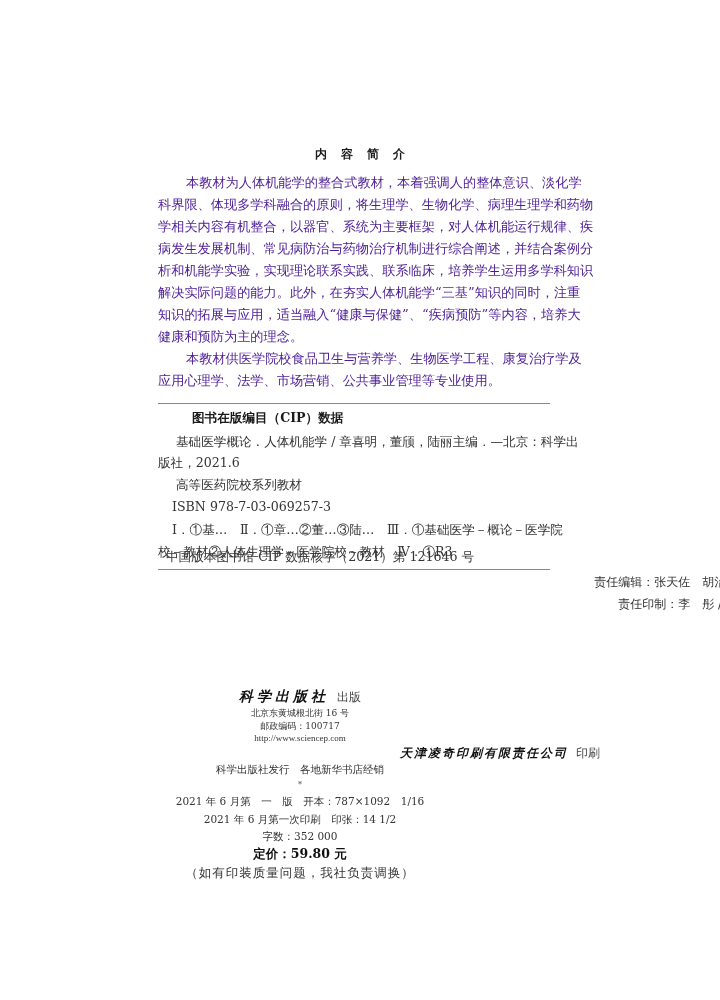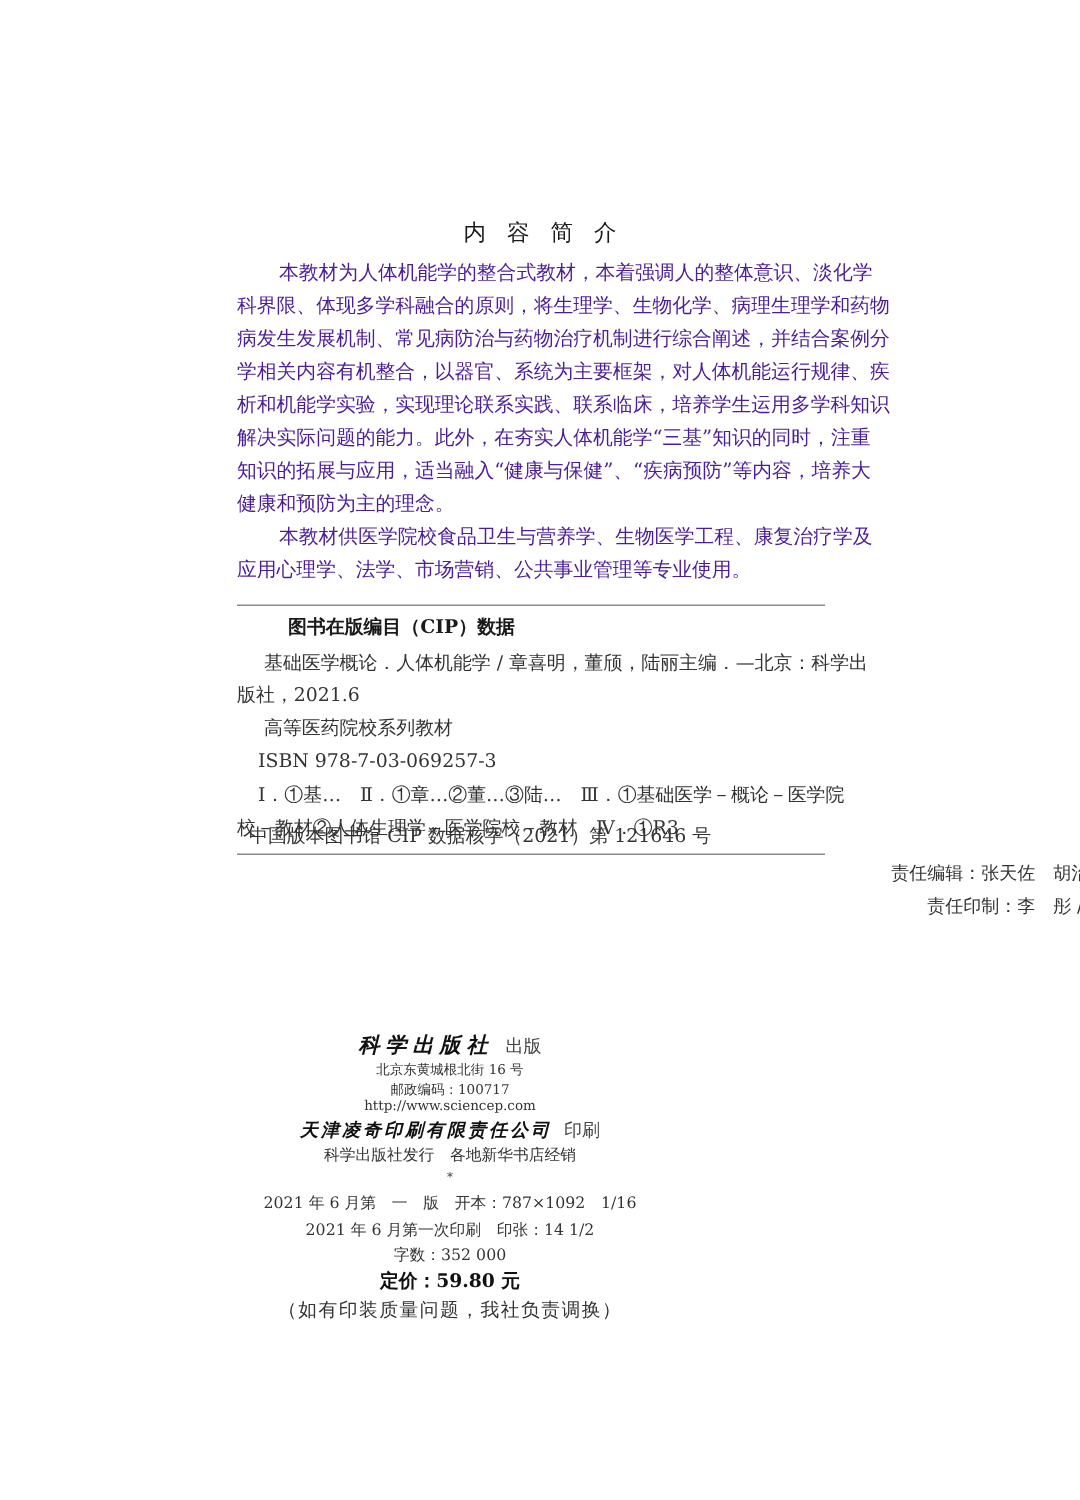--- a/index.html
+++ b/index.html
@@ -1,20 +1,20 @@
 <!DOCTYPE html>
 <html><head>
   <meta charset="utf-8">
   <style>
     html, body { margin: 0; padding: 0; background: #ffffff; }
     body { width: 720px; height: 1000px; position: relative; overflow: hidden;
            font-family: "DejaVu Serif", "Liberation Serif", serif; color: #222; }
     .abs { position: absolute; white-space: nowrap; }
-    .title { left: 0; width: 720px; top: 146px; text-align: center; font-size: 15px;
-             font-weight: normal; letter-spacing: 14px; text-indent: 14px; color: #1a1a1a; }
+    .title { left: 0; width: 720px; top: 146px; text-align: center; font-size: 12px;
+             font-weight: bold; letter-spacing: 14px; text-indent: 14px; color: #1a1a1a; }
     .para { position: absolute; left: 158px; width: 398px; font-size: 13.2px;
             line-height: 22px; color: #4c1d95; text-align: justify; }
     .para .ln { display: block; white-space: nowrap; height: 22px; overflow: visible; }
     .para .indent { padding-left: 28px; }
     .rule { position: absolute; left: 158px; width: 392px; height: 1px; background: #8a8a8a; }
     .cip { position: absolute; left: 158px; width: 400px; font-size: 12.6px; color: #333; }
     .cip .ln { position: absolute; white-space: nowrap; }
     .cip-head { font-weight: bold; color: #1a1a1a; }
     .credits { position: absolute; left: 0; width: 720px; text-align: center; font-size: 12px;
                color: #333; font-family: "DejaVu Sans", "Liberation Sans", sans-serif; }
@@ -35,22 +35,22 @@
 </head>
 <body>
 
 <div>
 
   <div class="abs title">内容简介</div>
 
   <div class="para" style="top:172px;">
     <span class="ln indent">本教材为人体机能学的整合式教材，本着强调人的整体意识、淡化学</span>
     <span class="ln">科界限、体现多学科融合的原则，将生理学、生物化学、病理生理学和药物</span>
+    <span class="ln">学相关内容有机整合，以器官、系统为主要框架，对人体机能运行规律、疾</span>
     <span class="ln">病发生发展机制、常见病防治与药物治疗机制进行综合阐述，并结合案例分</span>
-    <span class="ln">学相关内容有机整合，以器官、系统为主要框架，对人体机能运行规律、疾</span>
     <span class="ln">析和机能学实验，实现理论联系实践、联系临床，培养学生运用多学科知识</span>
     <span class="ln">解决实际问题的能力。此外，在夯实人体机能学“三基”知识的同时，注重</span>
     <span class="ln">知识的拓展与应用，适当融入“健康与保健”、“疾病预防”等内容，培养大</span>
     <span class="ln">健康和预防为主的理念。</span>
   </div>
 
   <div class="para" style="top:348px;">
     <span class="ln indent">本教材供医学院校食品卫生与营养学、生物医学工程、康复治疗学及</span>
     <span class="ln">应用心理学、法学、市场营销、公共事业管理等专业使用。</span>
   </div>
@@ -81,22 +81,22 @@
 
   <div class="credits" style="top:0;">
     <span class="ln" style="top:574px;">责任编辑：张天佐　胡治国 / 责任校对：宁辉彩</span>
     <span class="ln" style="top:596px;">责任印制：李　彤 / 封面设计：陈　敬</span>
   </div>
 
   <div class="colo" style="top:0;">
     <span class="ln" style="top:688px;"><span class="pub-name">科学出版社</span><span class="pub-suffix">出版</span></span>
     <span class="ln small9" style="top:707px;">北京东黄城根北街 16 号</span>
     <span class="ln small9" style="top:720px;">邮政编码：100717</span>
-    <span class="ln small9" style="top:733px;">http://www.sciencep.com</span>
-    <span class="ln" style="top:745px;"><span class="printer-name">天津凌奇印刷有限责任公司</span><span class="pub-suffix">印刷</span></span>
+    <span class="ln small9" style="top:733px;font-family:Liberation Serif, serif;">http://www.sciencep.com</span>
+    <span class="ln" style="top:745px;text-align:right;"><span class="printer-name">天津凌奇印刷有限责任公司</span><span class="pub-suffix">印刷</span></span>
     <span class="ln med10" style="top:763px;">科学出版社发行　各地新华书店经销</span>
     <span class="ln star" style="top:780px;">*</span>
     <span class="ln med10" style="top:795px;">2021 年 6 月第　一　版　开本：787×1092　1/16</span>
     <span class="ln med10" style="top:813px;">2021 年 6 月第一次印刷　印张：14 1/2</span>
     <span class="ln med10" style="top:830px;">字数：352 000</span>
     <span class="ln price" style="top:846px;">定价：59.80 元</span>
     <span class="ln note" style="top:865px;">（如有印装质量问题，我社负责调换）</span>
   </div>
 
 </div>

